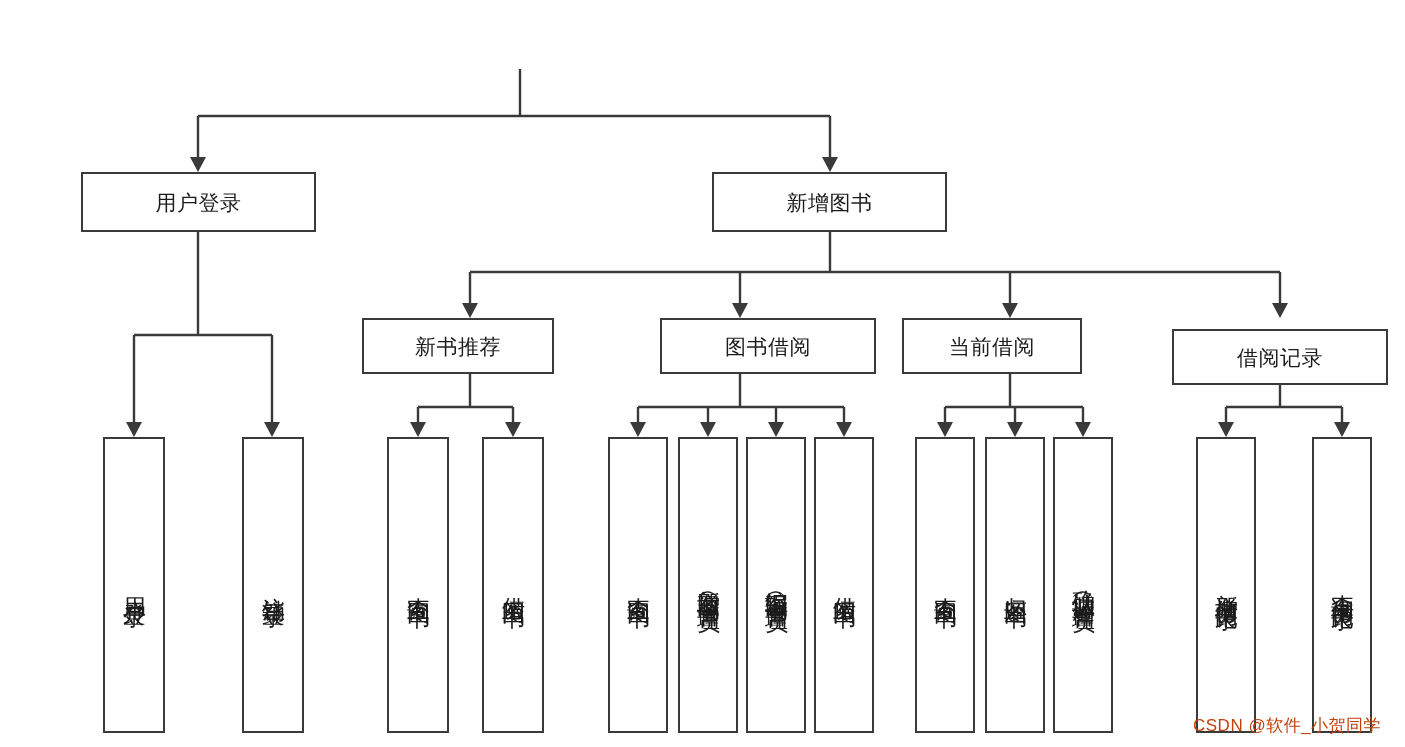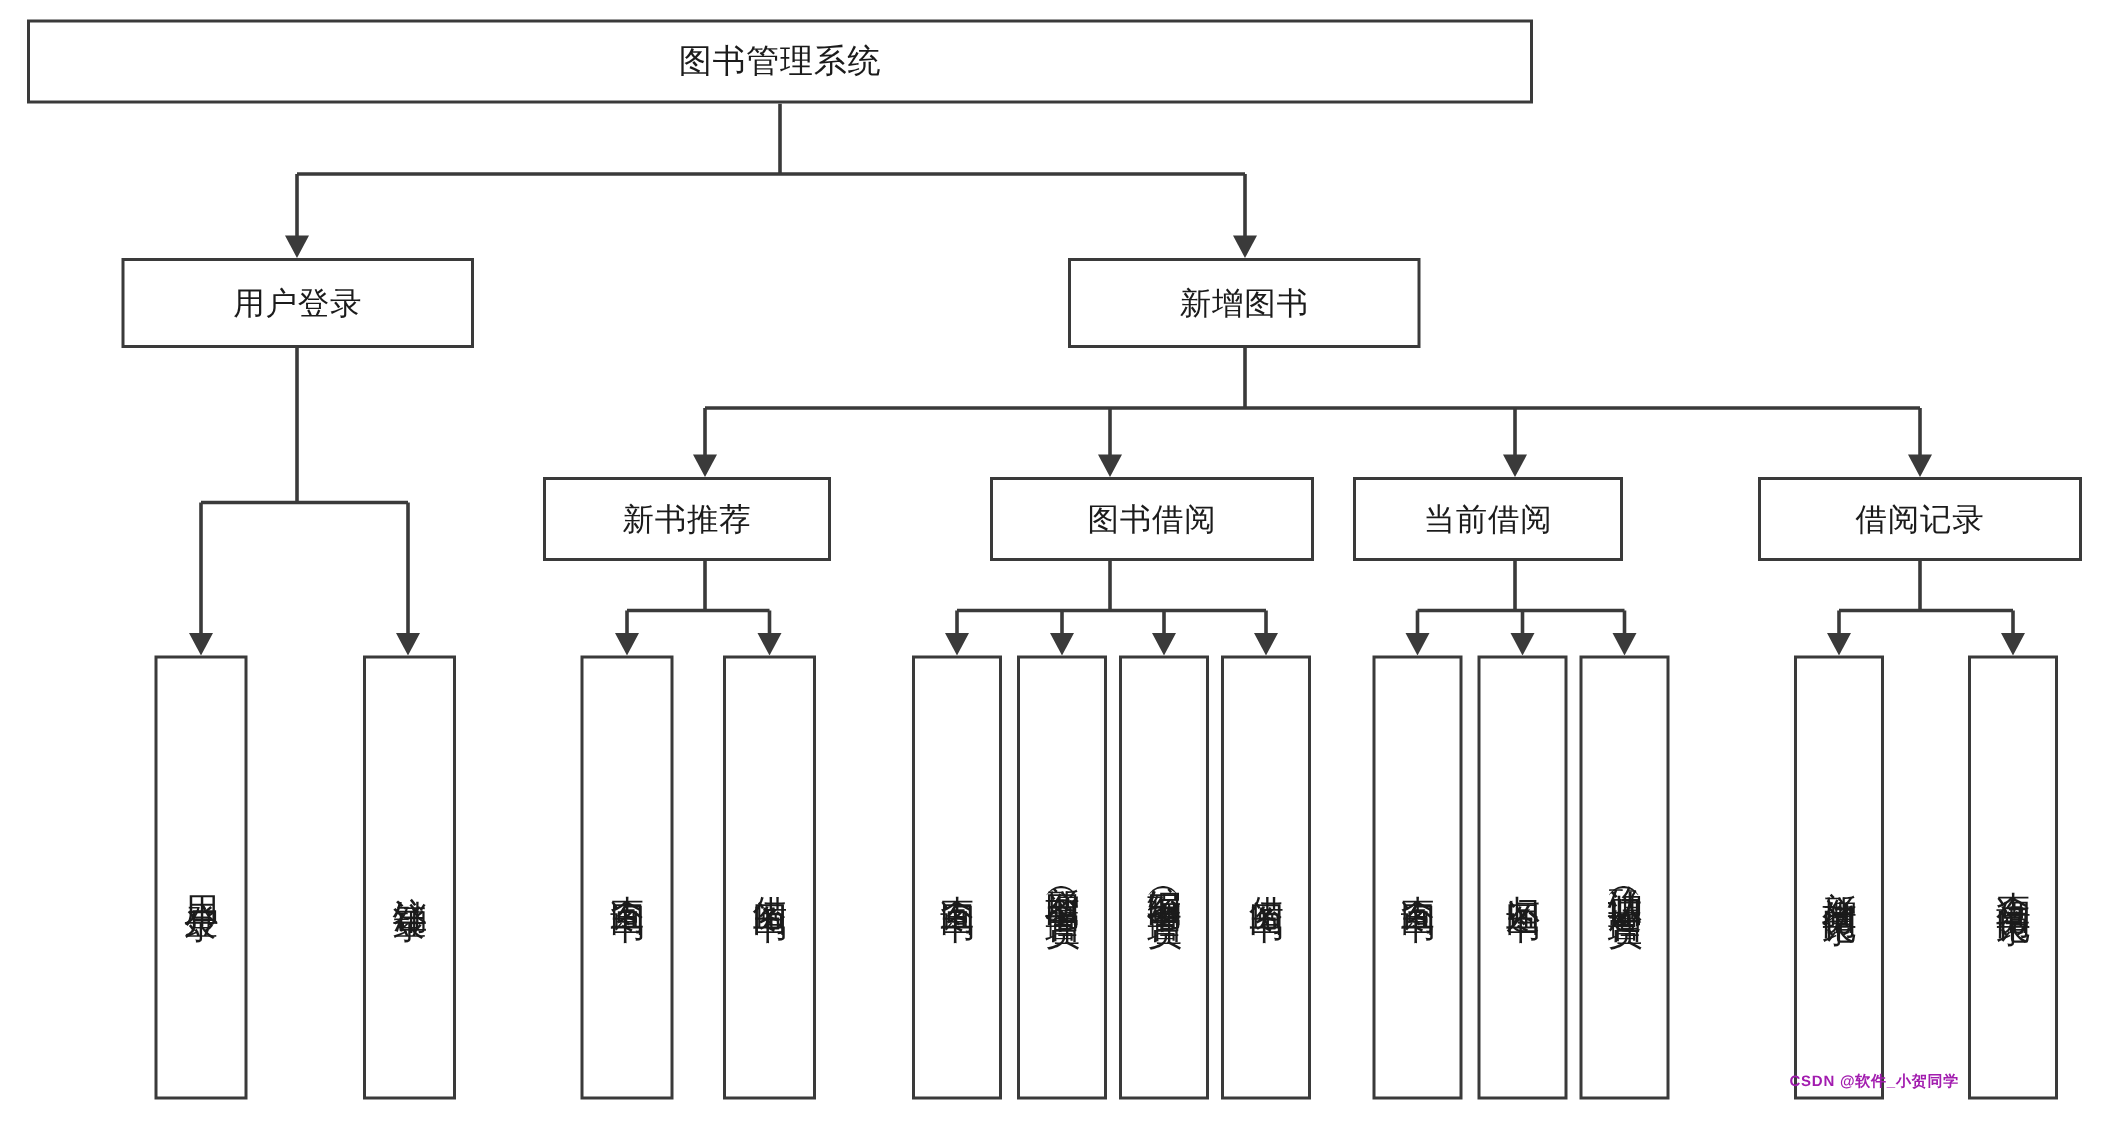--- a/index.html
+++ b/index.html
@@ -20,22 +20,22 @@
   .node.v{writing-mode:vertical-rl;text-orientation:upright;}
   .node.v .lbl{writing-mode:vertical-rl;text-orientation:upright;
                font-size:23px;line-height:1.12;letter-spacing:3px;
                text-align:center;}
 
   svg.links{position:absolute;left:0;top:0;width:1405px;height:747px;
             pointer-events:none;}
   svg.links path,svg.links line{stroke:#3a3a3a;stroke-width:2.4;fill:none;}
   svg.links polygon{fill:#3a3a3a;}
 
-  #watermark{position:absolute;left:1193px;top:714px;font-size:10px;
-             color:#a21caf;white-space:nowrap;letter-spacing:.5px;font-weight:bold;}
+  #watermark{position:absolute;left:1193px;top:714px;font-size:17px;
+             color:#c2410c;white-space:nowrap;letter-spacing:.5px;}
 </style>
 </head>
 <body>
 
 <div id="canvas">
 
   <svg class="links" viewBox="0 0 1405 747" xmlns="http://www.w3.org/2000/svg">
       <line x1="520" y1="69" x2="520" y2="116"></line>
       <line x1="198" y1="116" x2="830" y2="116"></line>
       <line x1="198" y1="116" x2="198" y2="159"></line>
@@ -83,43 +83,40 @@
       <line x1="1083" y1="407" x2="1083" y2="424"></line>
       <polygon points="1075,422 1091,422 1083,437"></polygon>
       <line x1="1280" y1="374" x2="1280" y2="407"></line>
       <line x1="1226" y1="407" x2="1342" y2="407"></line>
       <line x1="1226" y1="407" x2="1226" y2="424"></line>
       <polygon points="1218,422 1234,422 1226,437"></polygon>
       <line x1="1342" y1="407" x2="1342" y2="424"></line>
       <polygon points="1334,422 1350,422 1342,437"></polygon>
     </svg>
 
-  <div class="node h root" id="n-root" style="left: 18px; top: 13px; width: 1004px; height: 56px;">
-    <span class="lbl">图书管理系统</span>
-  </div>
 
   <div id="level2-container">
       <div class="node h" style="left: 81px; top: 172px; width: 235px; height: 60px;">
         <span class="lbl">用户登录</span>
       </div>
       <div class="node h" style="left: 712px; top: 172px; width: 235px; height: 60px;">
         <span class="lbl">新增图书</span>
       </div>
     </div>
   <div id="level3-container">
       <div class="node h" style="left: 362px; top: 318px; width: 192px; height: 56px;">
         <span class="lbl">新书推荐</span>
       </div>
       <div class="node h" style="left: 632px; top: 318px; width: 216px; height: 56px; margin-left: 28px;">
         <span class="lbl">图书借阅</span>
       </div>
       <div class="node h" style="left: 902px; top: 318px; width: 180px; height: 56px;">
         <span class="lbl">当前借阅</span>
       </div>
-      <div class="node h" style="left: 1172px; top: 318px; width: 216px; height: 56px;">
+      <div class="node h" style="left: 1172px; top: 329px; width: 216px; height: 56px;">
         <span class="lbl">借阅记录</span>
       </div>
     </div>
   <div id="leaves-container">
       <div class="node v" style="left: 103px; top: 437px; width: 62px; height: 296px;">
         <span class="lbl">用户登录</span>
       </div>
       <div class="node v" style="left: 242px; top: 437px; width: 62px; height: 296px;">
         <span class="lbl">注销登录</span>
       </div>

